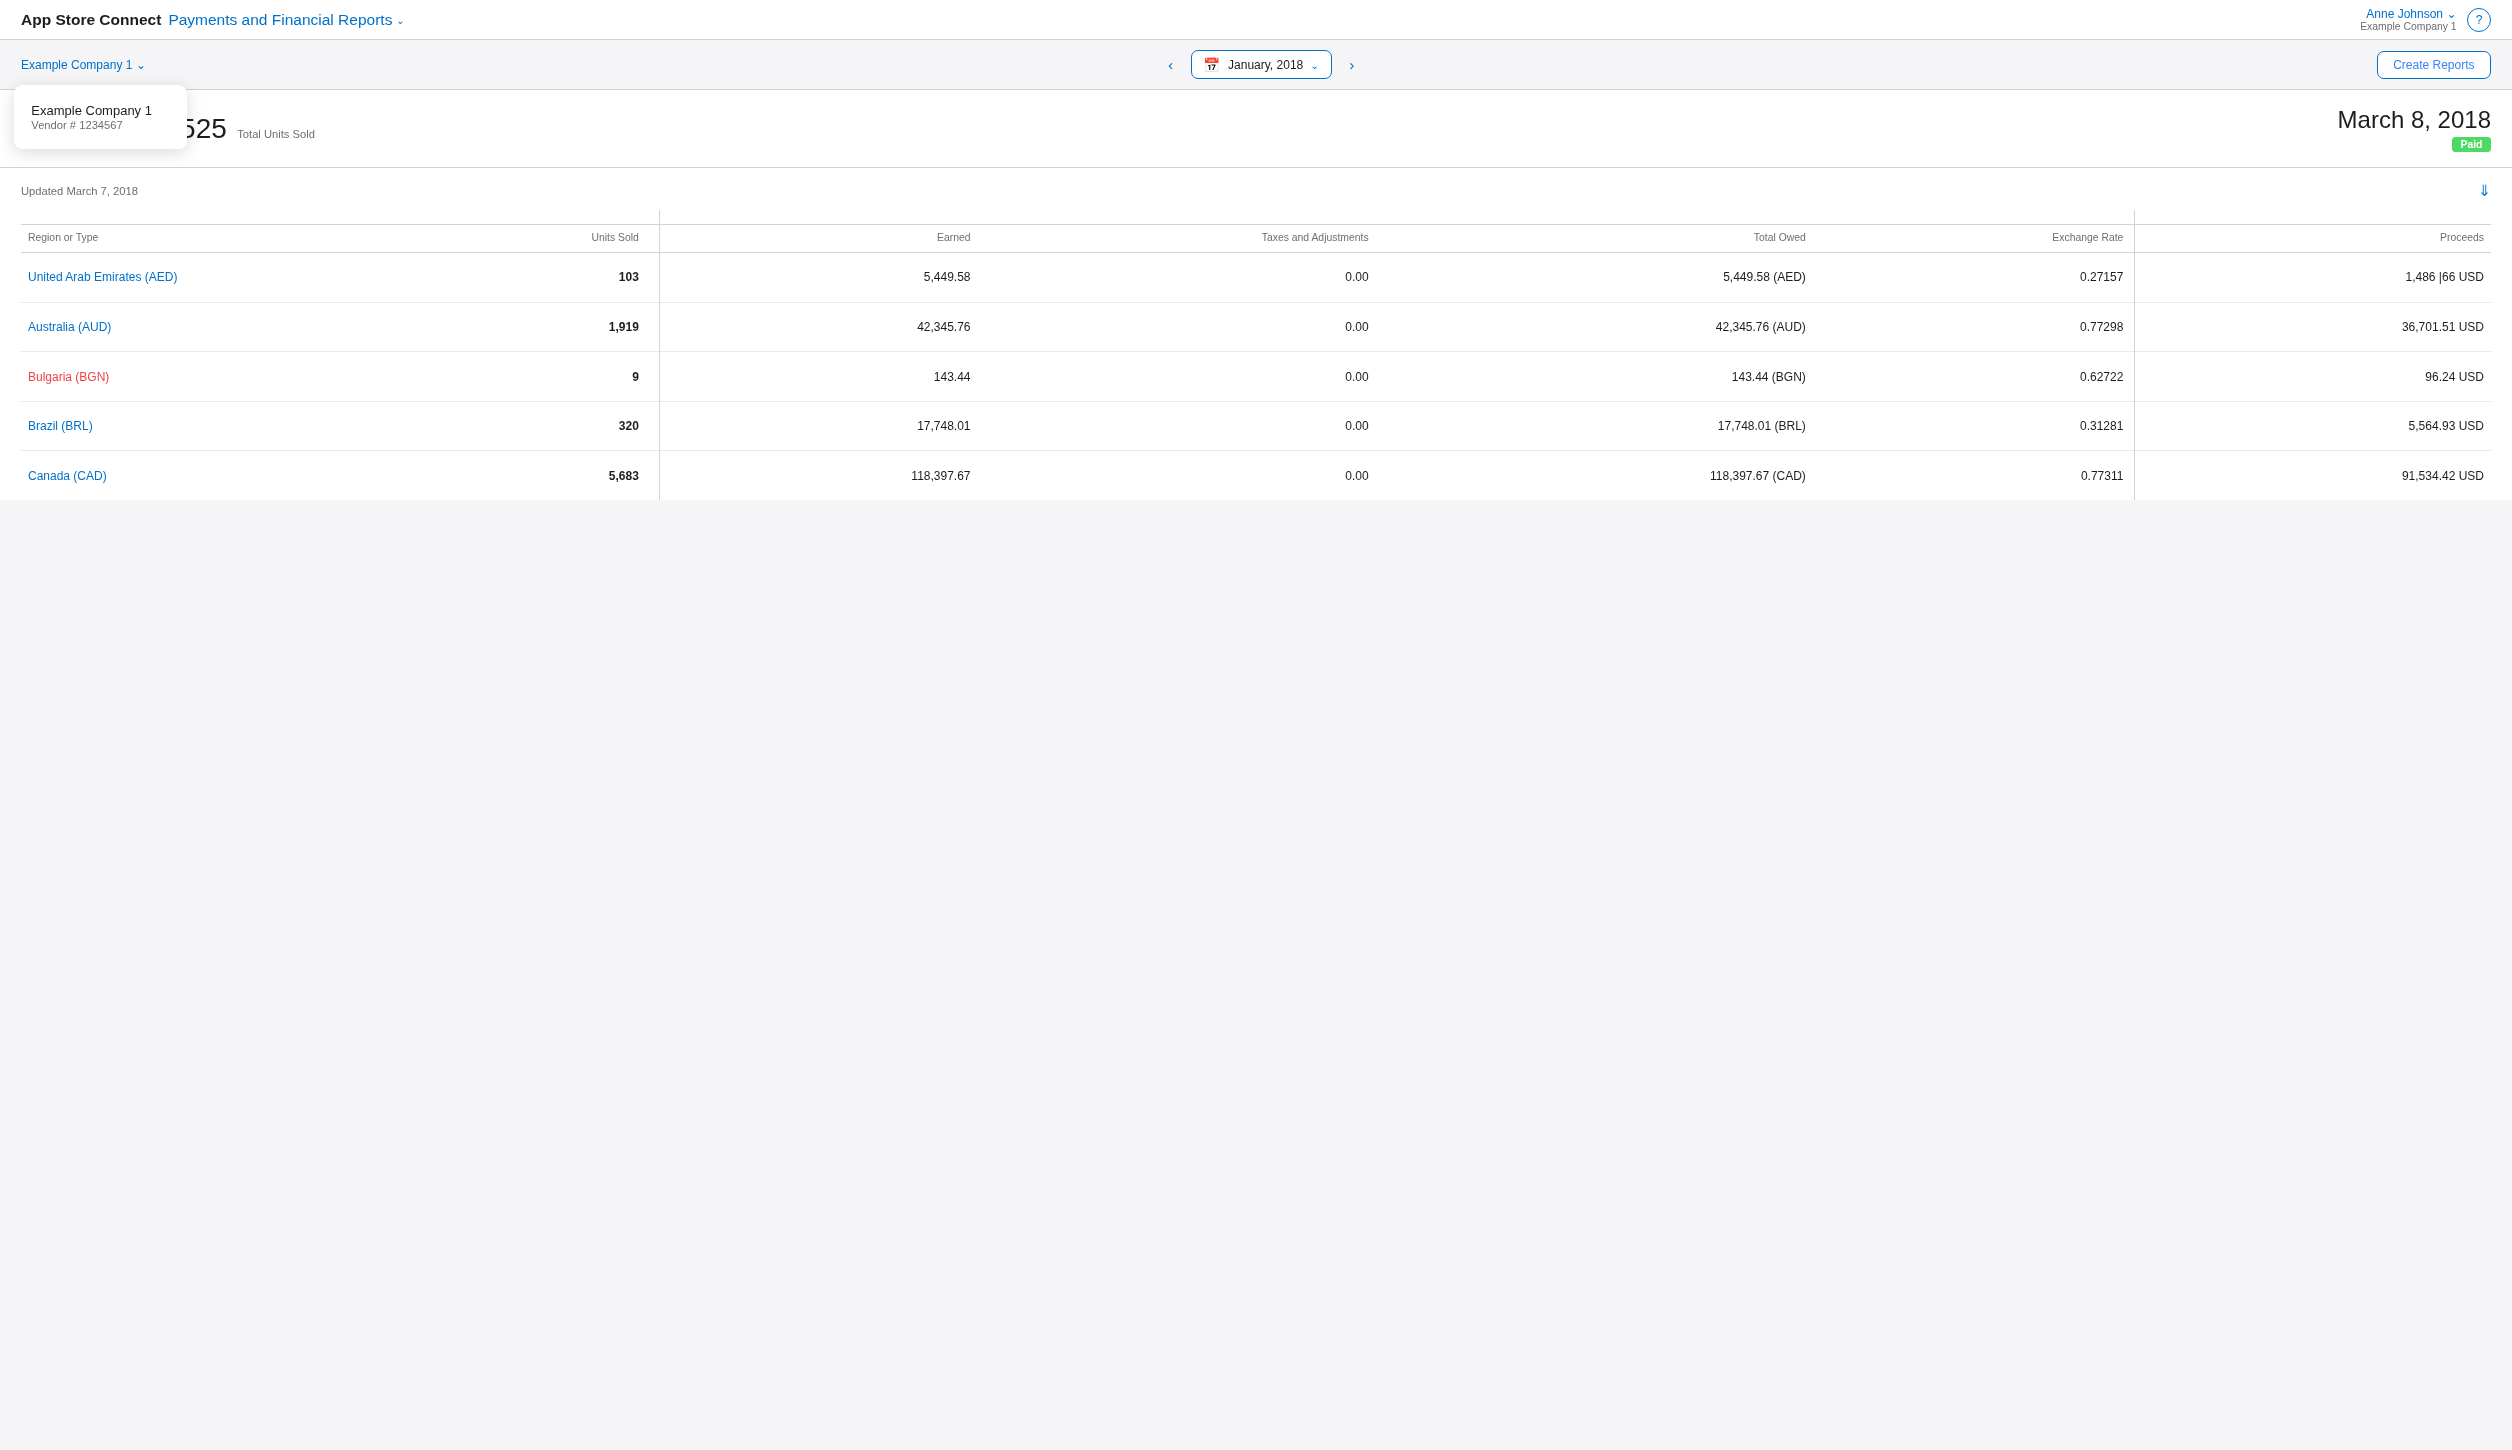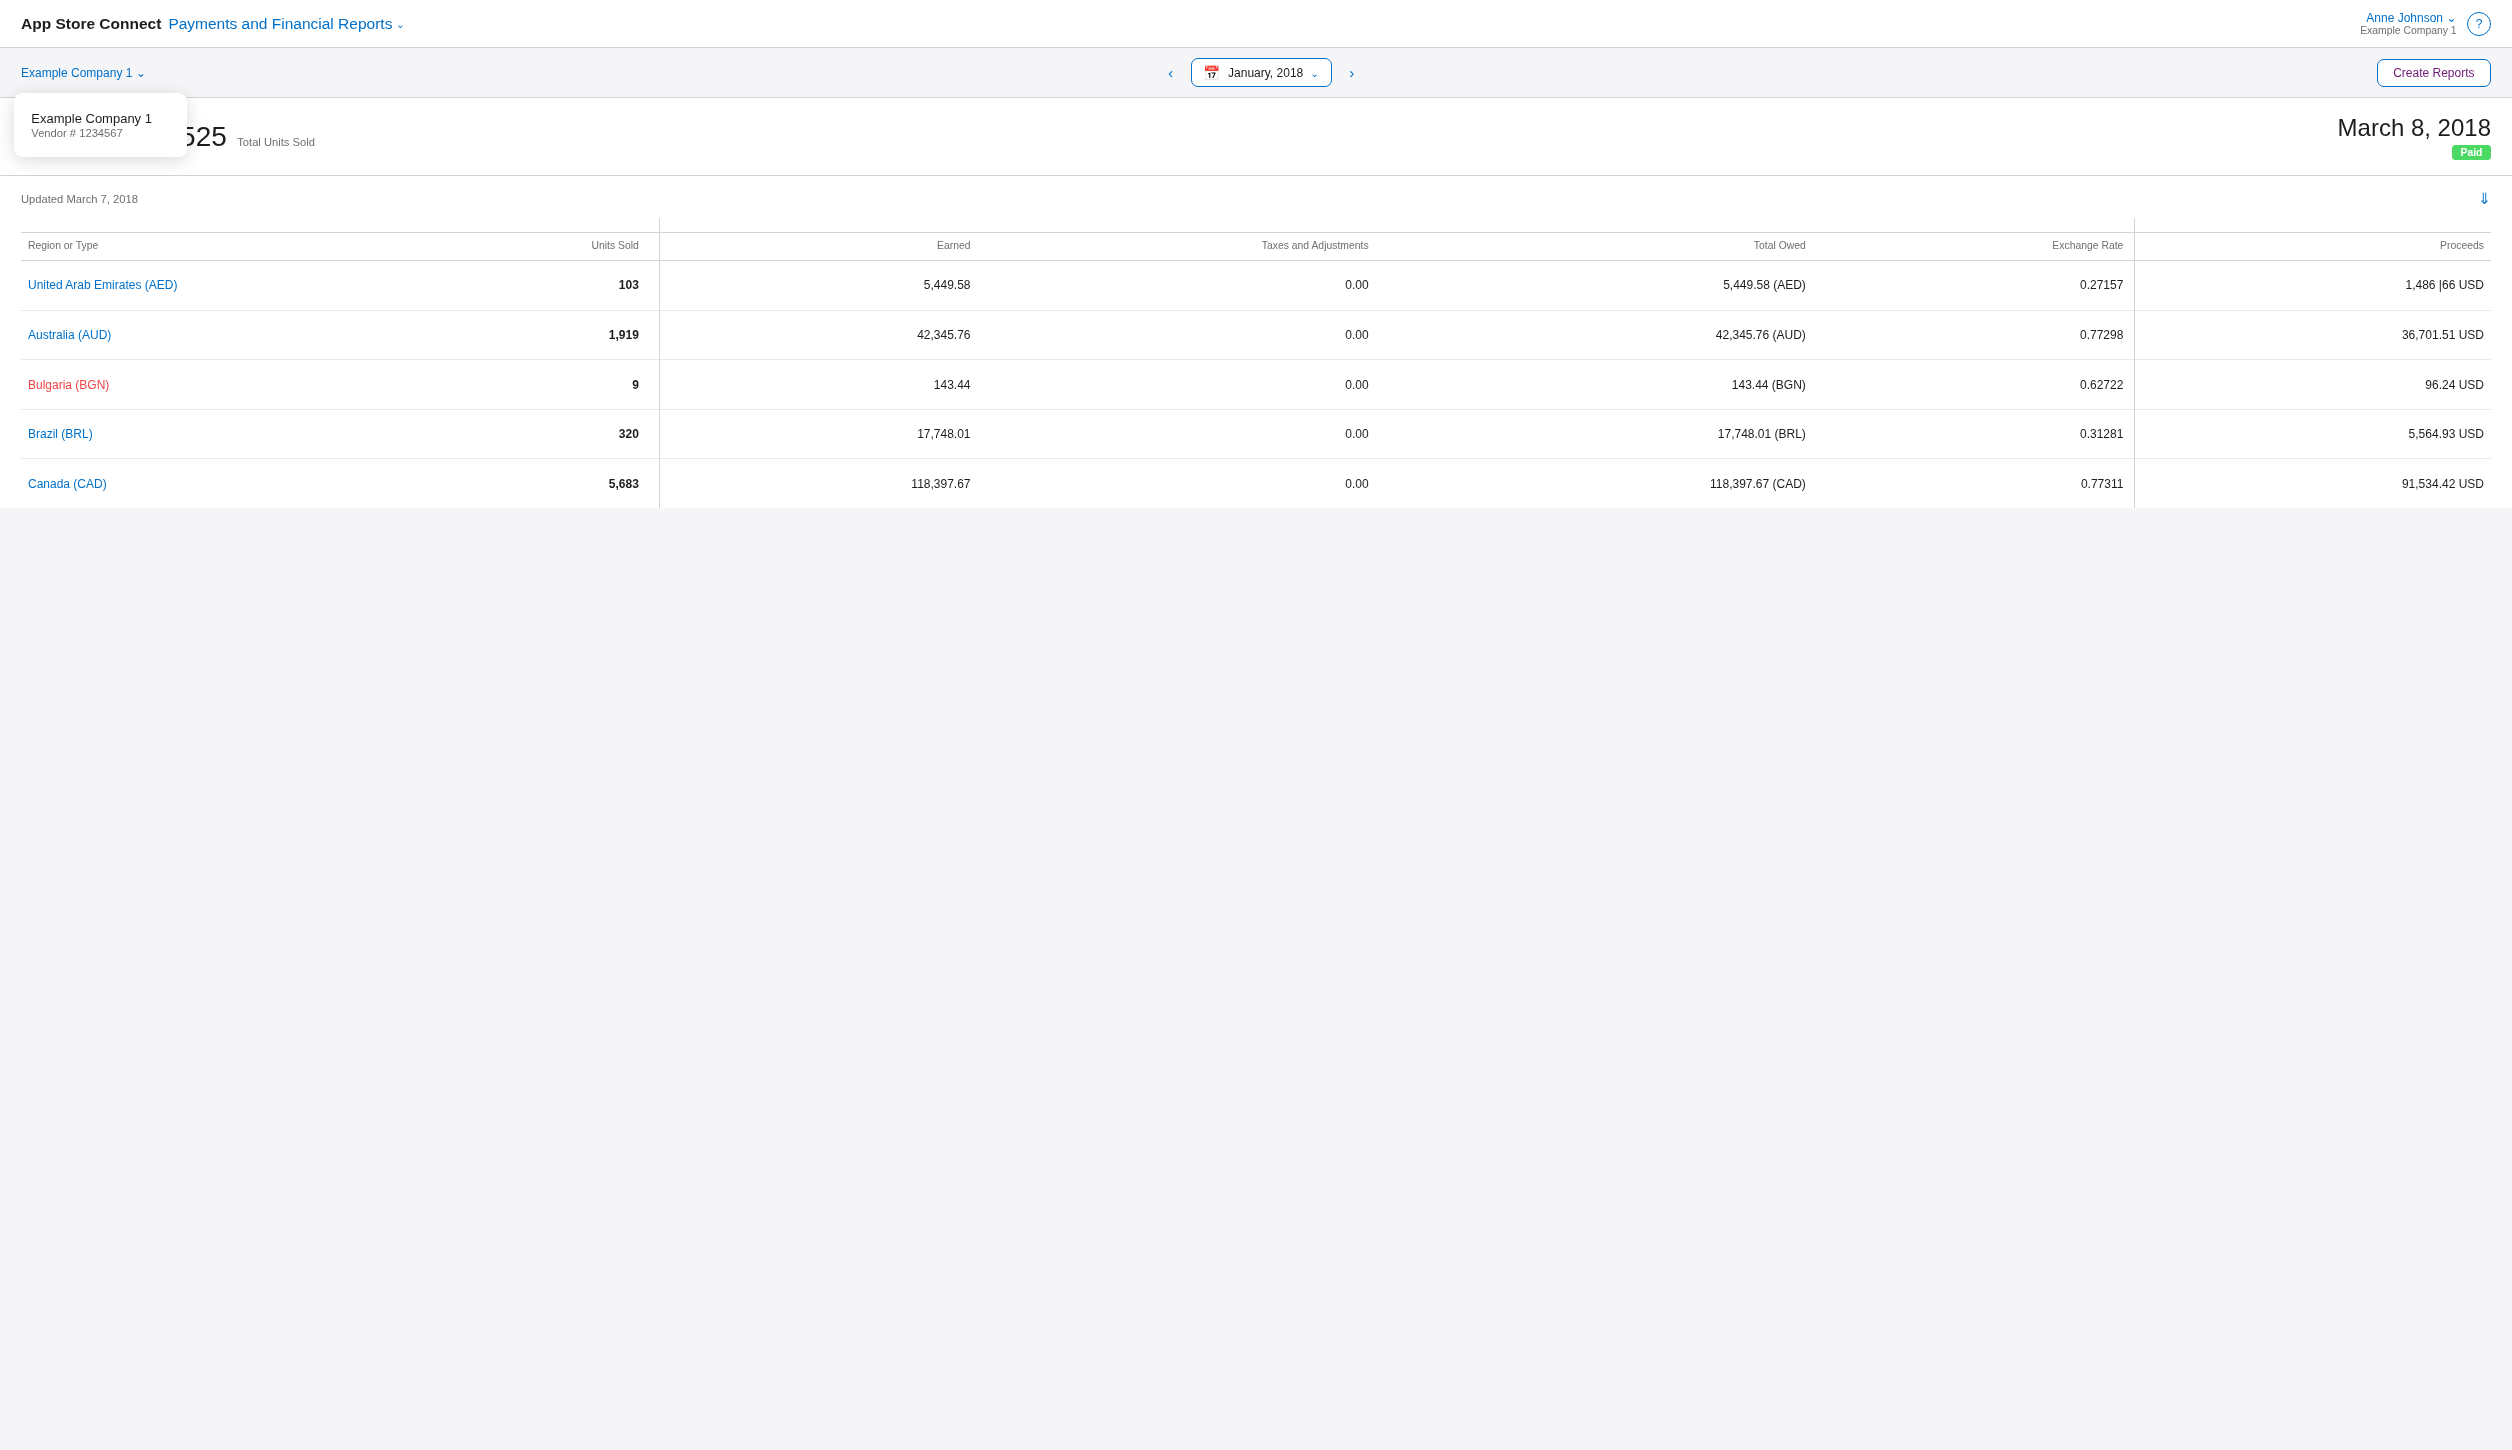--- a/index.html
+++ b/index.html
@@ -6,21 +6,21 @@
     body { font-family: -apple-system, BlinkMacSystemFont, 'Helvetica Neue', Arial, sans-serif; font-size: 12px; background: #f5f5f7; color: #1d1d1f; }
 
     
     .header {
       background: #fff;
       border-bottom: 0.9px solid #d2d2d7;
       display: flex;
       align-items: center;
       justify-content: space-between;
       padding: 0 21px;
-      height: 48px;
+      height: 40px;
     }
     .header-left { display: flex; align-items: center; gap: 7px; }
     .app-store-connect { font-size: 15.5px; font-weight: 600; color: #1d1d1f; }
     .page-title { font-size: 15.5px; font-weight: 400; color: #0070c9; display: flex; align-items: center; gap: 3.5px; }
     .chevron-down { font-size: 10.4px; color: #0070c9; }
     .header-right { display: flex; align-items: center; gap: 10.4px; }
     .user-info { text-align: right; }
     .user-name { color: #0070c9; font-size: 12px; display: flex; align-items: center; gap: 3.5px; justify-content: flex-end; }
     .company-name { color: #6e6e73; font-size: 10.4px; }
     .help-btn {
@@ -48,21 +48,21 @@
     }
     .date-selector {
       border: 1.3px solid #0070c9; border-radius: 7px; background: #fff;
       display: flex; align-items: center; gap: 7px; padding: 5.2px 12px; cursor: pointer;
     }
     .calendar-icon { color: #0070c9; font-size: 14px; }
     .date-text { color: #1d1d1f; font-size: 12px; font-weight: 500; }
     .date-chevron { color: #0070c9; font-size: 10.4px; }
     .create-reports-btn {
       border: 1.3px solid #0070c9; border-radius: 7px; background: #fff;
-      color: #701a75; font-size: 12px; padding: 6px 15.5px; cursor: pointer;
+      color: #3b82f6; font-size: 12px; padding: 6px 15.5px; cursor: pointer;
     }
 
     
     .dropdown-popup {
       position: absolute; left: 14px; top: 45px;
       background: #fff; border-radius: 8.6px;
       box-shadow: 0 3.5px 17.3px rgba(0,0,0,0.15);
       z-index: 100; padding: 14px 17.3px; min-width: 173px;
     }
     .dropdown-popup .company-item { padding: 3.5px 0; }

